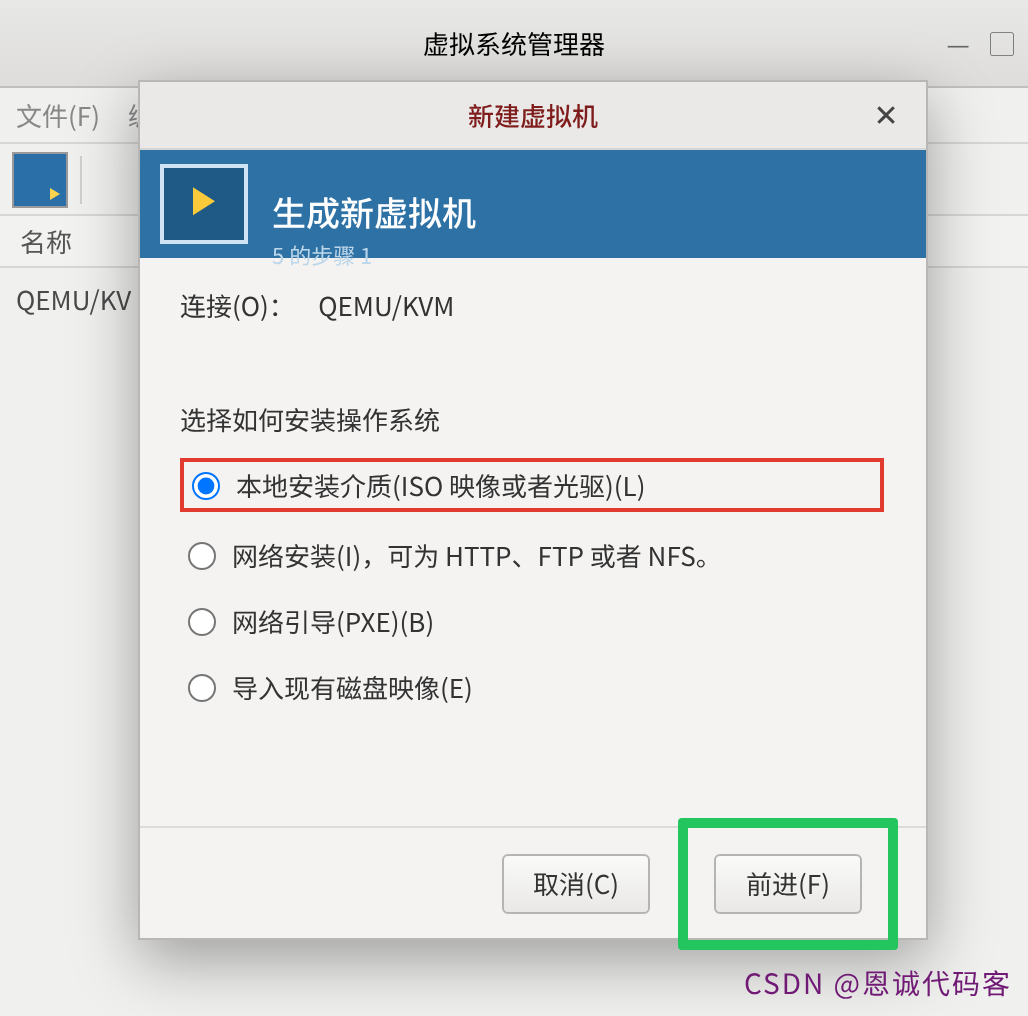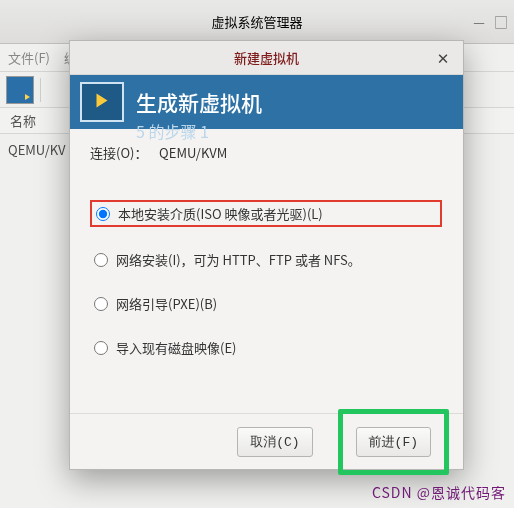--- a/index.html
+++ b/index.html
@@ -114,42 +114,41 @@
     .header-icon::after {
       content: "";
       position: absolute;
       left: 50%; top: 50%;
       transform: translate(-50%,-60%);
       width: 0; height: 0;
       border-left: 11px solid #fbca3a;
       border-top: 7px solid transparent;
       border-bottom: 7px solid transparent;
     }
-    .header-text h2 { font-size: 21px; font-weight: 500; margin-top: 25px; }
-    .header-text .step { font-size: 16px; color: #bcd6ea; margin-top: 2px; }
+    .header-text h2 { font-size: 17px; font-weight: 500; margin-top: 25px; }
+    .header-text .step { font-size: 11px; color: #bcd6ea; margin-top: 2px; }
     .modal-body {
       flex: 1;
       padding: 14px 21px 10px 20px;
       color: #333;
     }
     .conn-row { margin-bottom: 38px; }
     .section-label { margin-bottom: 10px; }
-    .radio-group { display:flex; flex-direction:column; gap:21px; }
+    .radio-group { display:flex; flex-direction:column; gap:10px; }
     .radio-row { display:flex; align-items:center; gap:8px; padding:2px 4px; }
     .radio-row input[type=radio] { width:14px; height:14px; }
     .hl-red { border: 2px solid #e13b2f; }
     .modal-footer {
       height: 56px;
       display:flex;
       align-items:center;
       justify-content:flex-end;
-      gap: 25px;
+      gap: 14px;
       padding: 0 14px;
       border-top: 1px solid #dcdbd9;
-      font-family: Liberation Mono, monospace;
     }
     .btn {
       min-width: 74px;
       height: 30px;
       padding: 0 12px;
       border: 1px solid #b4b4b2;
       background: linear-gradient(#fafaf9, #e9e8e6);
       border-radius: 3px;
       color: #333;
       display:flex; align-items:center; justify-content:center;
@@ -212,20 +211,21 @@
       </div>
     </div>
 
     <div class="modal-body">
       <div class="conn-row">
         <span>连接(O)：</span>
         &nbsp;&nbsp;
         <span>QEMU/KVM</span>
       </div>
 
+      <div class="section-label">选择如何安装操作系统</div>
 
       <div class="radio-group">
         <label class="radio-row hl-red">
           <input type="radio" name="inst" checked="" style="">
           <span>本地安装介质(ISO 映像或者光驱)(L)</span>
         </label>
         <label class="radio-row">
           <input type="radio" name="inst" style="">
           <span>网络安装(I)，可为 HTTP、FTP 或者 NFS。</span>
         </label>

